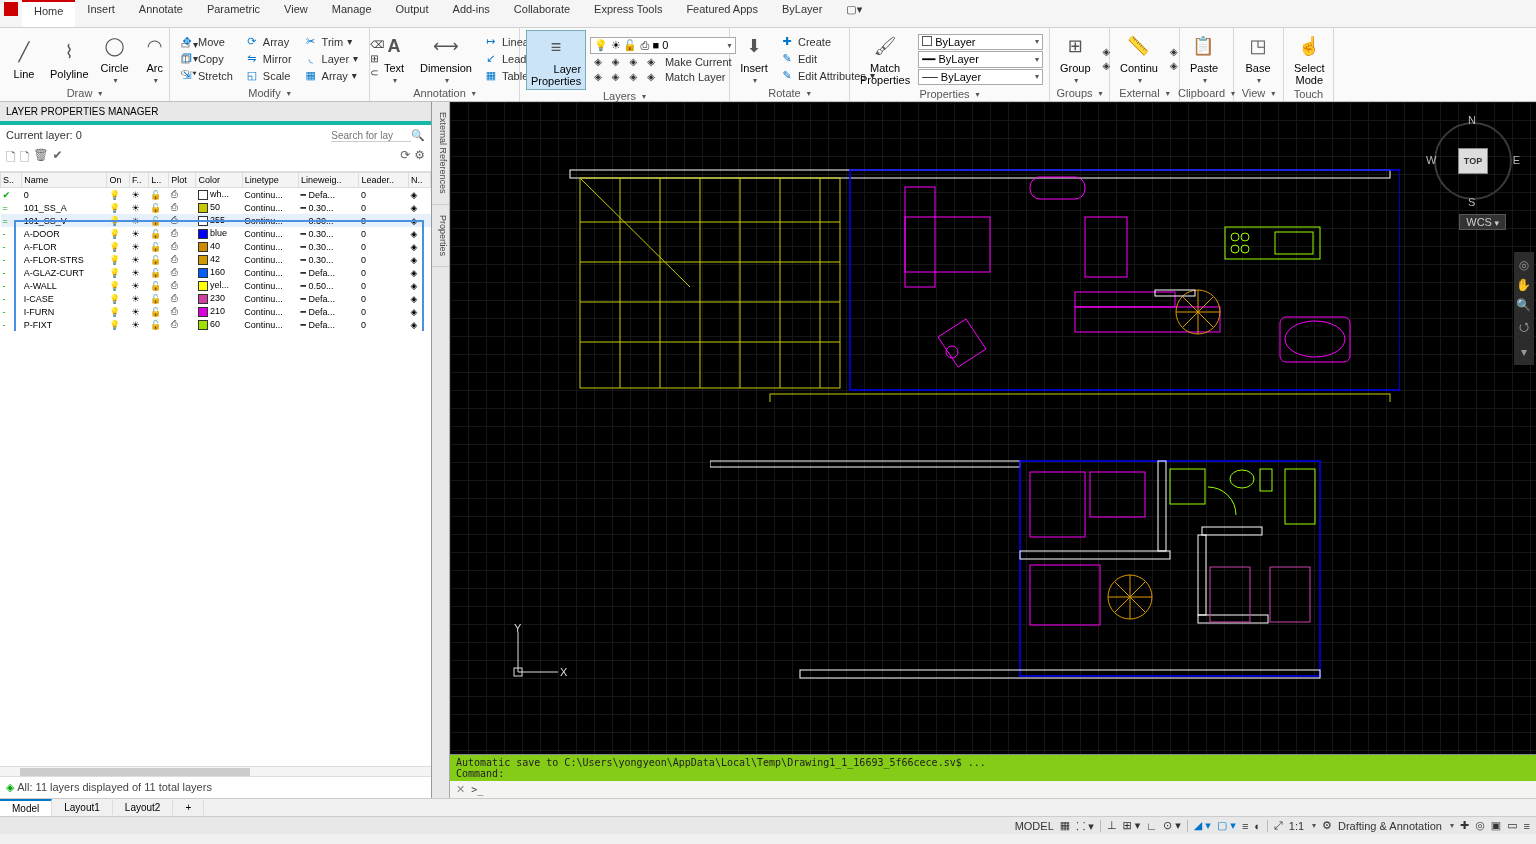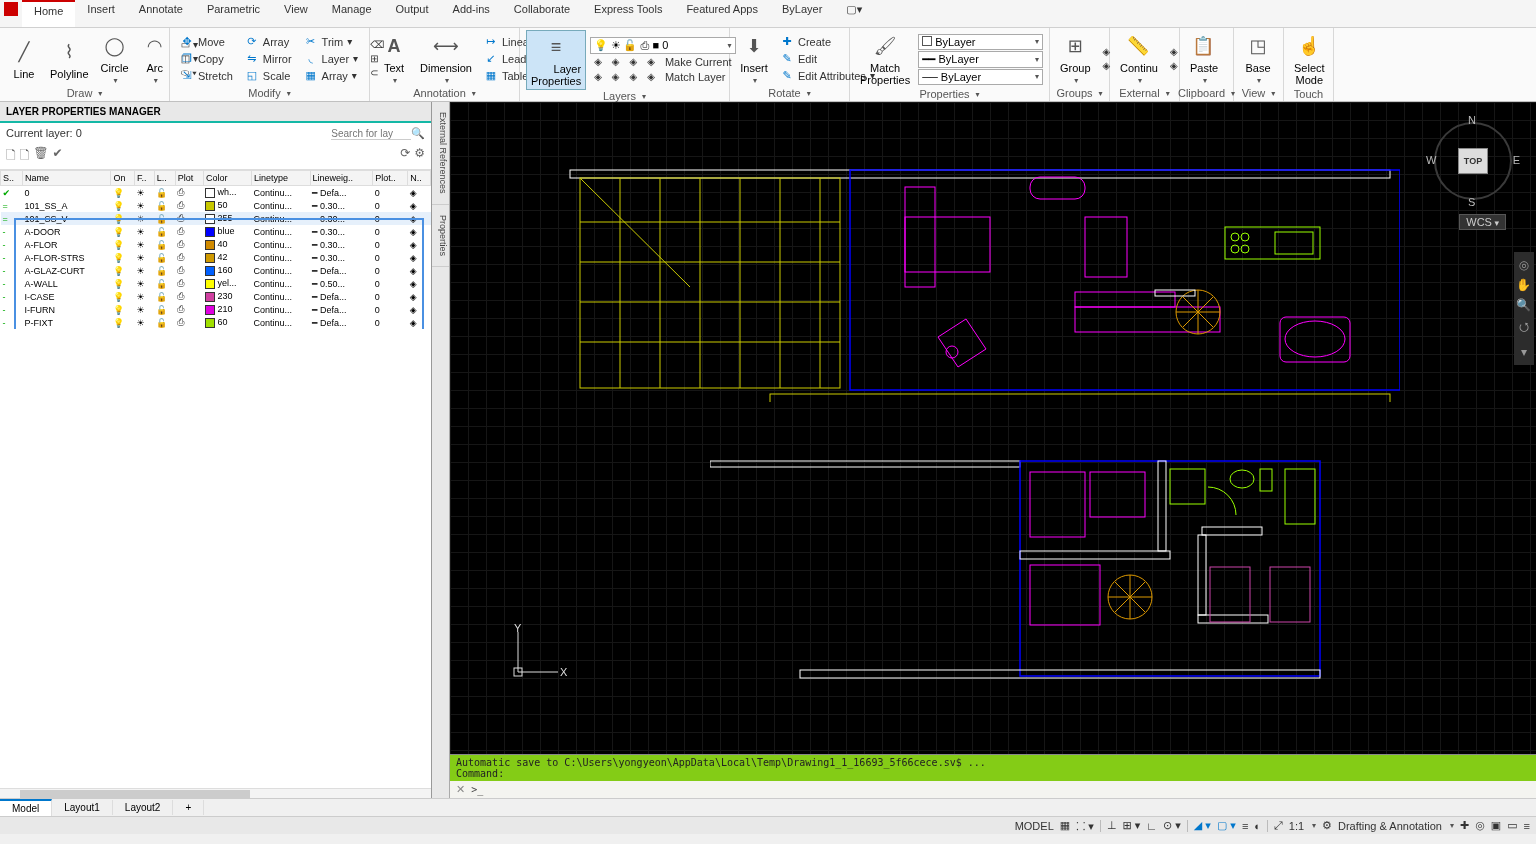--- a/index.html
+++ b/index.html
@@ -15,21 +15,21 @@
 .big-btn{display:flex;flex-direction:column;align-items:center;gap:2px;padding:2px 4px;cursor:pointer}
 .big-btn .ic{width:28px;height:28px;display:flex;align-items:center;justify-content:center;font-size:18px;color:#555}
 .small-btn{display:flex;align-items:center;gap:4px;padding:1px 4px;cursor:pointer;font-size:10px;color:#333;white-space:nowrap}
 .small-btn .ic{width:14px;height:14px;display:inline-flex;align-items:center;justify-content:center;color:#07c}
 .vstack{display:flex;flex-direction:column;gap:1px}
 .chev{font-size:8px;color:#555;margin-left:2px}
 .dd{border:1px solid #aaa;background:#fff;font-size:10px;padding:1px 3px;display:flex;align-items:center;justify-content:space-between;min-width:100px}
 .swatch{width:10px;height:10px;border:1px solid #555;display:inline-block;margin-right:3px}
 .workspace{display:flex;height:calc(100% - 20px - 74px - 36px - 18px)}
 .layer-mgr{width:432px;background:#fff;border-right:1px solid #999;display:flex;flex-direction:column}
-.lm-title{background:#e8e8e8;padding:4px 6px;font-weight:700;border-bottom:2px solid #14b8a6;font-size:10px}
+.lm-title{background:#e8e8e8;padding:4px 6px;font-weight:400;border-bottom:4px solid #14b8a6;font-size:10px}
 .lm-head{display:flex;justify-content:space-between;padding:4px 6px;font-size:10px;color:#333}
 .lm-search{border:none;border-bottom:1px solid #ccc;font-size:10px;width:80px;text-align:right;padding-right:18px}
 .lm-tb{display:flex;gap:4px;padding:2px 6px;border-bottom:1px solid #ddd}
 .lm-tb span{cursor:pointer;font-size:12px;color:#666}
 .lm-grid{flex:0 0 auto;overflow:auto}
 .lm-grid table{width:100%;border-collapse:collapse}
 .lm-grid th{background:#f4f4f4;border:1px solid #ddd;font-weight:400;font-size:9px;padding:2px;text-align:left;white-space:nowrap}
 .lm-grid td{font-size:9px;padding:1px 2px;white-space:nowrap}
 .lm-grid tr.sel td{background:#e6f0fb}
 .lm-grid td .sw{width:10px;height:10px;border:1px solid #333;display:inline-block;vertical-align:middle;margin-right:2px}
@@ -379,21 +379,21 @@
             <tr id="lm-headrow">
               <th>S..</th>
               <th>Name</th>
               <th>On</th>
               <th>F..</th>
               <th>L..</th>
               <th>Plot</th>
               <th>Color</th>
               <th>Linetype</th>
               <th>Lineweig..</th>
-              <th>Plot..</th>
+              <th>Leader..</th>
               <th>N..</th>
             </tr>
           </thead>
         <tbody id="lm-body">
             <tr>
               <td style="color:#0a0">✔</td>
               <td>0</td>
               <td>💡</td>
               <td>☀</td>
               <td>🔓</td>
@@ -535,20 +535,21 @@
               <td>◈</td>
             </tr>
           </tbody>
       </table>
       <div class="sel-box" style="left:14px;top:48px;width:410px;height:130px"></div>
     </div>
     <div style="flex:1"></div>
     <div style="height:10px;background:#f4f4f4;border-top:1px solid #ddd;position:relative">
       <div style="position:absolute;left:20px;top:1px;width:230px;height:8px;background:#ccc"></div>
     </div>
+    <div class="lm-foot"><span style="color:#0a0">◈</span> <span>All: 11 layers displayed of 11 total layers</span></div>
   </div>
 
   <div class="props-tabs">
     <div class="vtab">External References</div>
     <div class="vtab">Properties</div>
   </div>
 
   <div class="canvas-area">
     <div class="win-ctl">
       <span>—</span>

